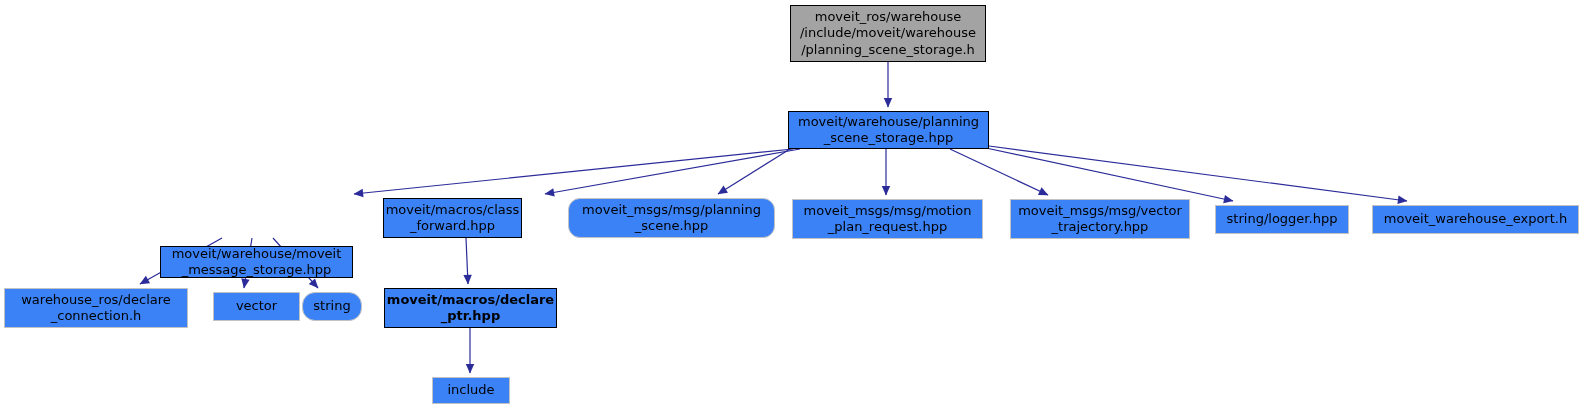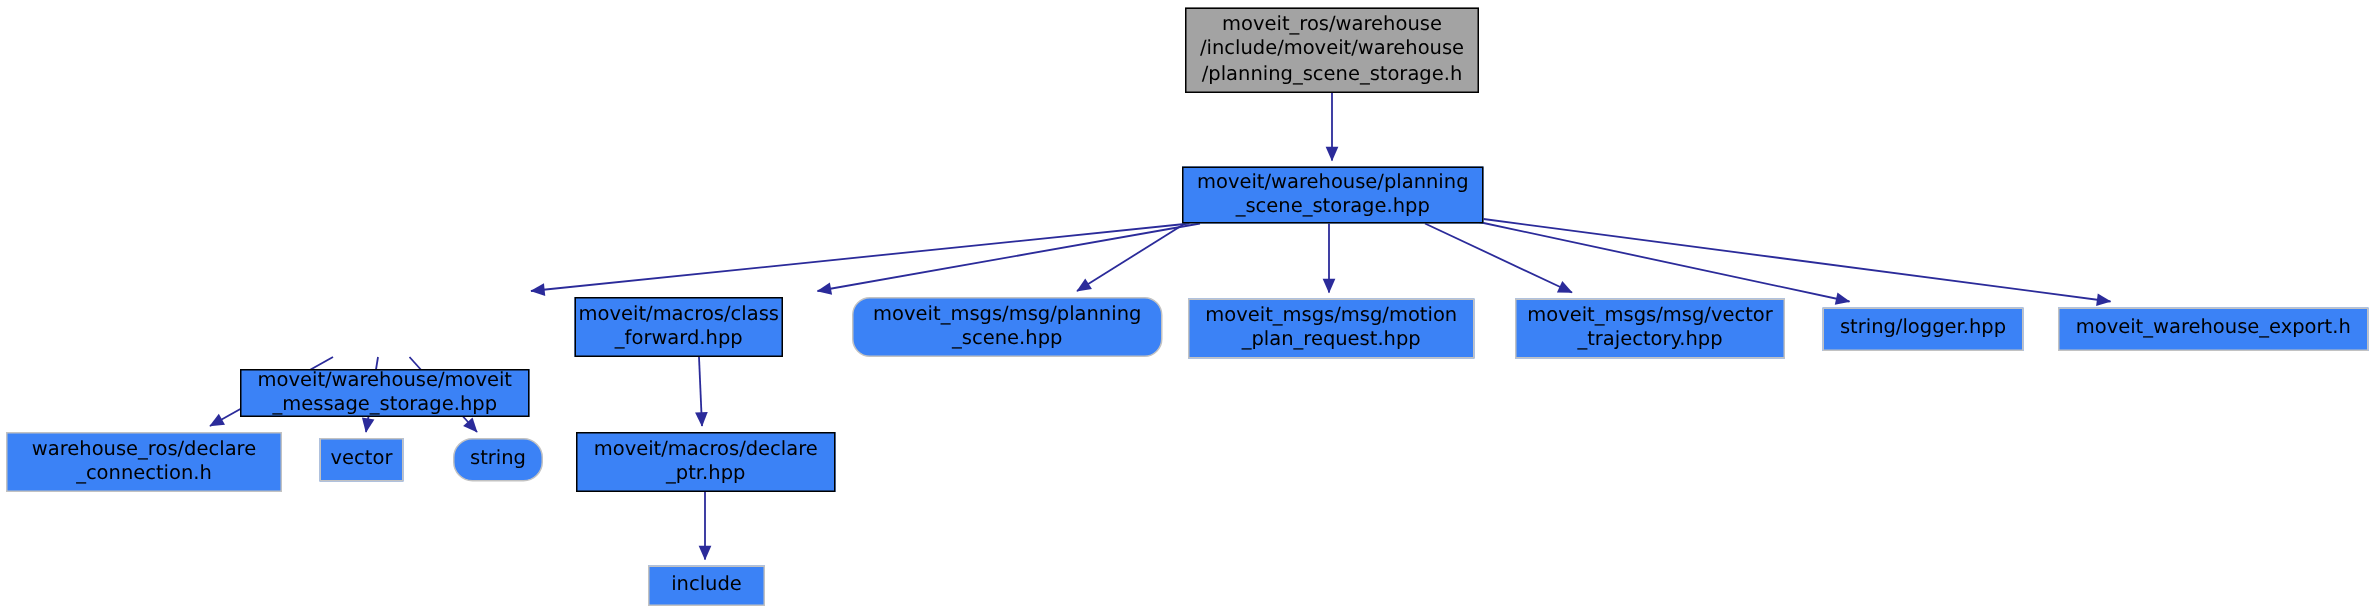--- a/index.html
+++ b/index.html
@@ -88,18 +88,18 @@
     <div class="node leaf" style="left: 568px; top: 198px; width: 207px; height: 40px; border-radius: 12px;">moveit_msgs/msg/planning
 _scene.hpp</div>
     <div class="node leaf" style="left: 792px; top: 199px; width: 191px; height: 40px;">moveit_msgs/msg/motion
 _plan_request.hpp</div>
     <div class="node leaf" style="left: 1010px; top: 199px; width: 180px; height: 40px;">moveit_msgs/msg/vector
 _trajectory.hpp</div>
     <div class="node leaf" style="left: 1215px; top: 205px; width: 134px; height: 29px;">string/logger.hpp</div>
     <div class="node leaf" style="left: 1372px; top: 205px; width: 207px; height: 29px;">moveit_warehouse_export.h</div>
     <div class="node leaf" style="left: 4px; top: 288px; width: 184px; height: 40px;">warehouse_ros/declare
 _connection.h</div>
-    <div class="node leaf" style="left: 213px; top: 292px; width: 56px; height: 29px;">vector</div>
+    <div class="node leaf" style="left: 213px; top: 292px; width: 87px; height: 29px;">vector</div>
     <div class="node leaf" style="left: 302px; top: 292px; width: 60px; height: 29px; border-radius: 13px;">string</div>
-    <div class="node internal" style="left: 384px; top: 288px; width: 173px; height: 40px;">moveit/macros/declare
+    <div class="node internal" style="left: 384px; top: 288px; width: 173px; height: 40px; font-weight: bold;">moveit/macros/declare
 _ptr.hpp</div>
     <div class="node leaf" style="left: 432px; top: 377px; width: 78px; height: 27px;">include</div>
   </div>
 
 </body></html>

